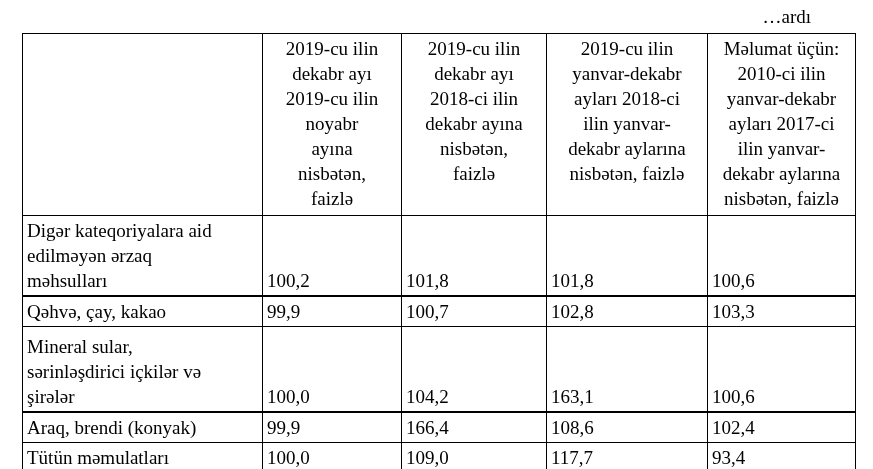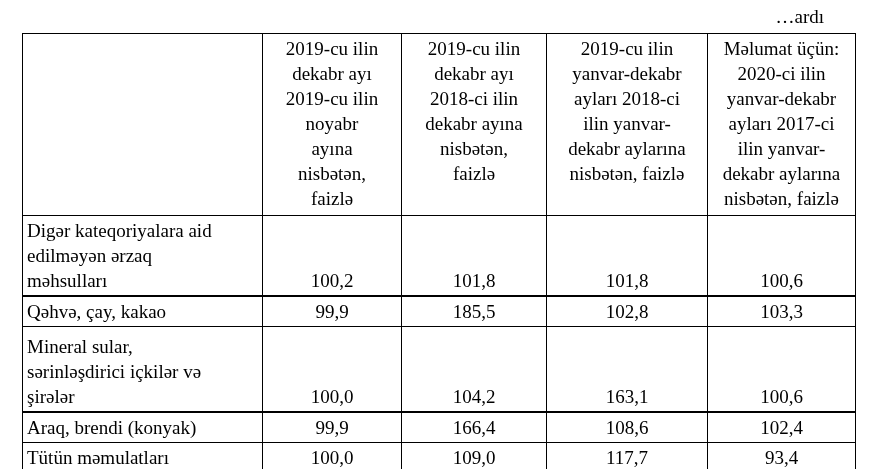--- a/index.html
+++ b/index.html
@@ -12,21 +12,21 @@
     width: 873px;
     height: 469px;
     background: #ffffff;
     font-family: "Liberation Serif", serif;
     color: #000000;
     overflow: hidden;
   }
   .continuation-note {
     position: absolute;
     top: 4px;
-    right: 49px;
+    right: 62px;
     font-size: 19px;
     line-height: 25px;
     text-align: right;
   }
   table.price-table {
     position: absolute;
     left: 22px;
     top: 33px;
     width: 833px;
     border-collapse: collapse;
@@ -51,21 +51,21 @@
     padding-top: 4px;
   }
   td.category-cell {
     text-align: left;
     vertical-align: bottom;
     white-space: pre-line;
     padding-left: 7px;
     padding-bottom: 2px;
   }
   td.value-cell {
-    text-align: center;
+    text-align: left;
     vertical-align: bottom;
     padding-bottom: 2px;
   }
   tr.header-row    { height: 182px; }
   tr.row-tall-1    { height: 80px; margin-top: 8px; }
   tr.row-short-1   { height: 26px; }
   tr.row-tall-2    { height: 85px; }
   tr.row-short-2   { height: 27px; }
   tr.row-short-3   { height: 26px; }
   tr.thick-bottom th,
@@ -105,42 +105,42 @@
 dekabr ayına
 nisbətən,
 faizlə</th>
       <th class="header-cell">2019-cu ilin
 yanvar-dekabr
 ayları 2018-ci
 ilin yanvar-
 dekabr aylarına
 nisbətən, faizlə</th>
       <th class="header-cell">Məlumat üçün:
-2020-ci ilin
+2010-ci ilin
 yanvar-dekabr
 ayları 2017-ci
 ilin yanvar-
 dekabr aylarına
 nisbətən, faizlə</th>
     </tr>
 
     <tr class="row-tall-1 thick-bottom">
       <td class="category-cell">Digər kateqoriyalara aid
 edilməyən ərzaq
 məhsulları</td>
       <td class="value-cell">100,2</td>
       <td class="value-cell">101,8</td>
       <td class="value-cell">101,8</td>
       <td class="value-cell">100,6</td>
     </tr>
 
     <tr class="row-short-1">
       <td class="category-cell">Qəhvə, çay, kakao</td>
       <td class="value-cell">99,9</td>
-      <td class="value-cell">185,5</td>
+      <td class="value-cell">100,7</td>
       <td class="value-cell">102,8</td>
       <td class="value-cell">103,3</td>
     </tr>
 
     <tr class="row-tall-2 thick-bottom">
       <td class="category-cell">Mineral sular,
 sərinləşdirici içkilər və
 şirələr</td>
       <td class="value-cell">100,0</td>
       <td class="value-cell">104,2</td>

